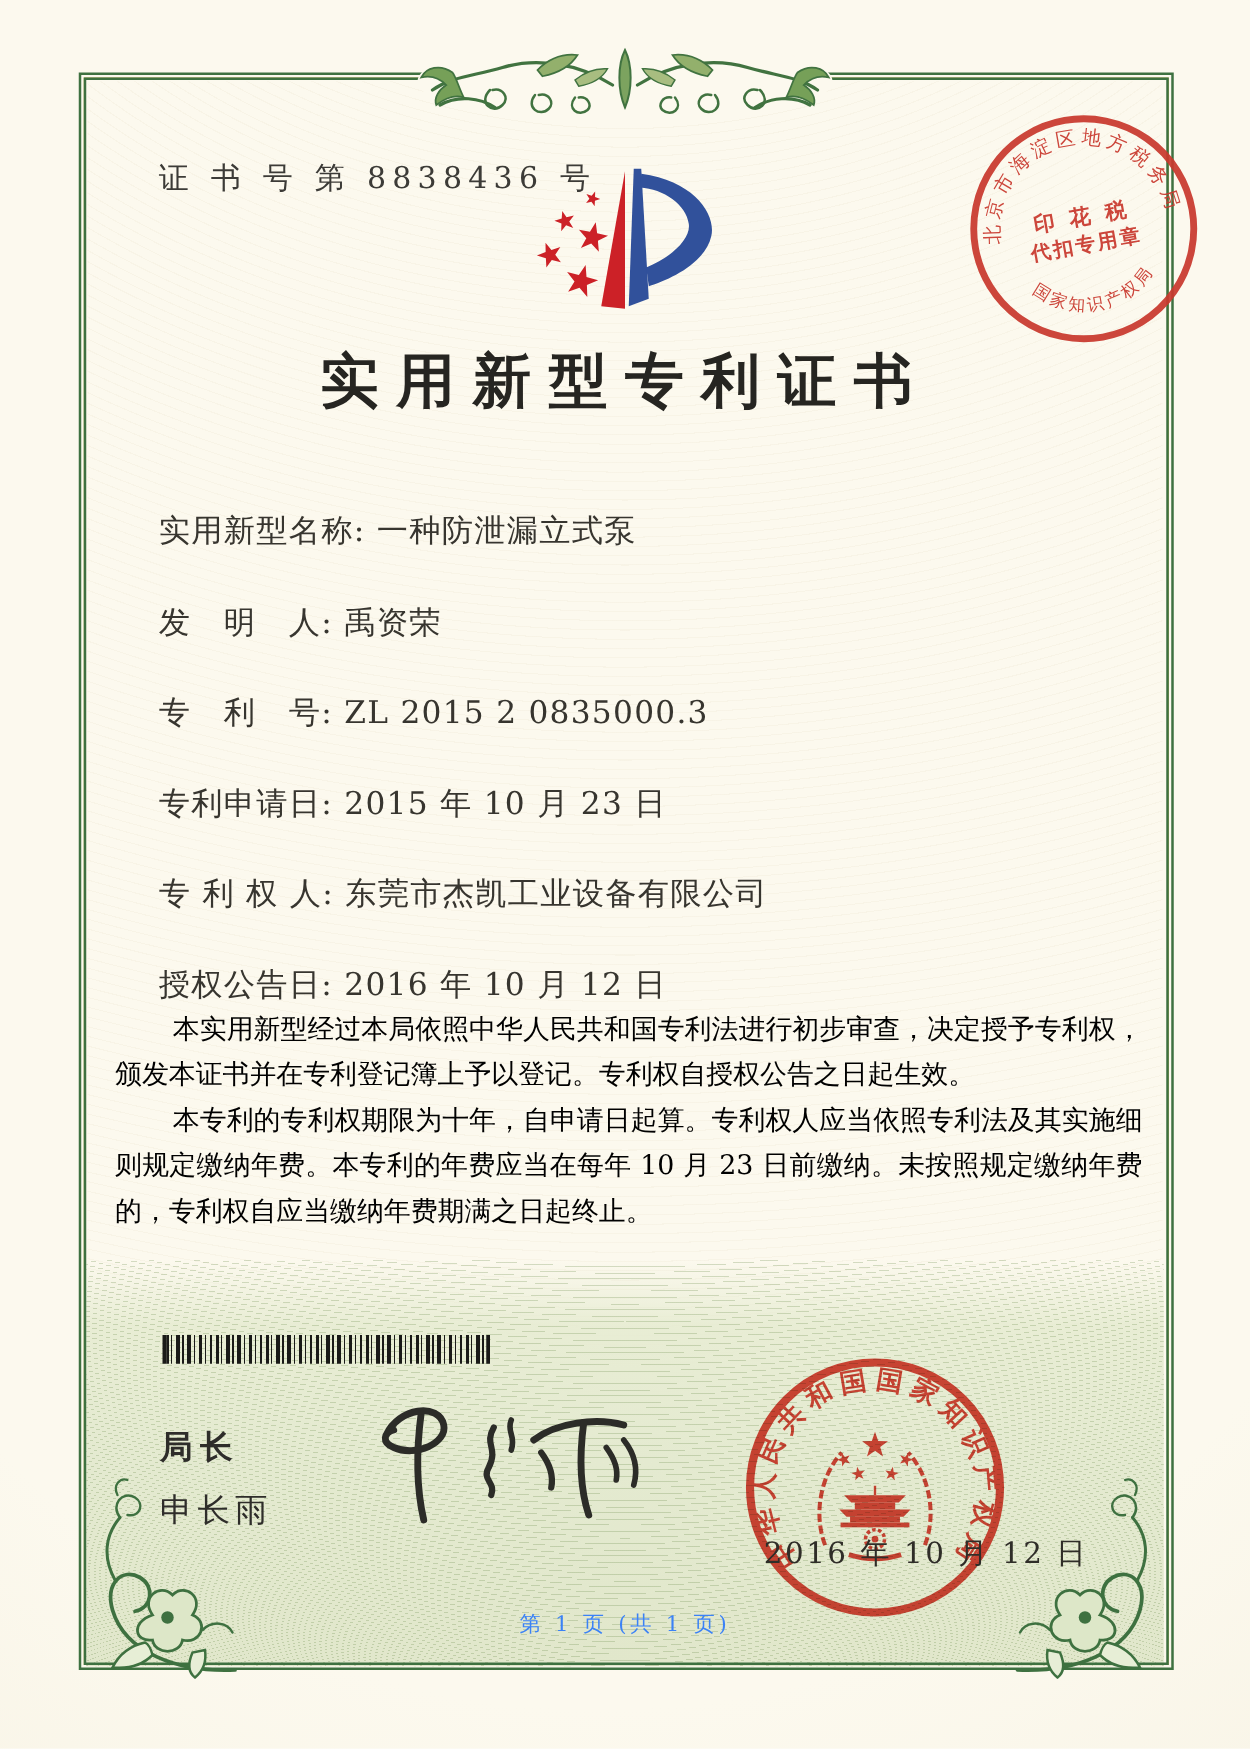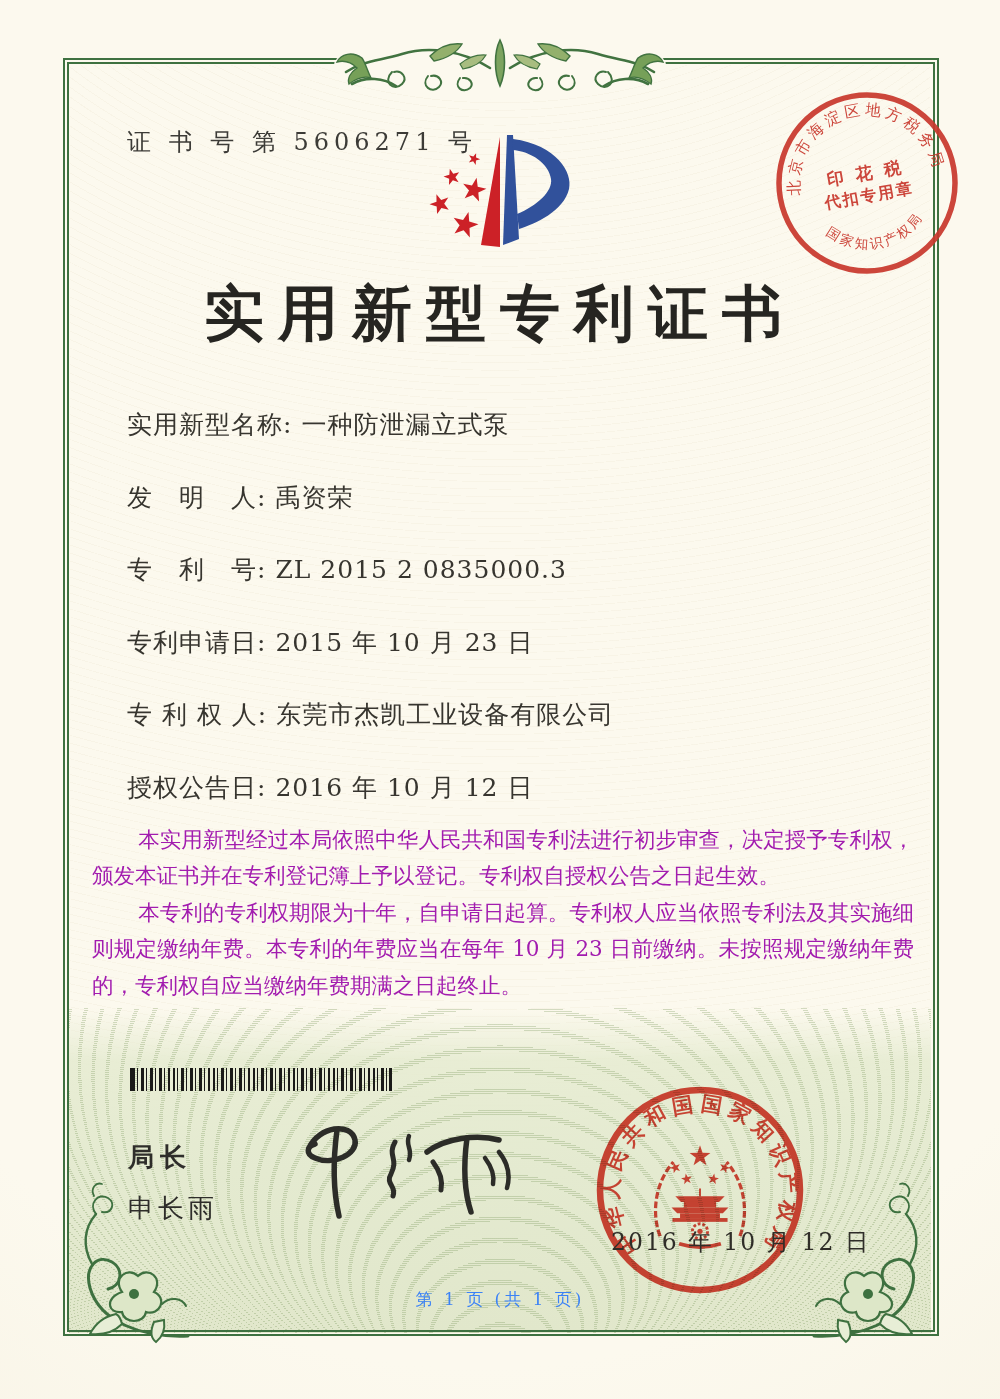--- a/index.html
+++ b/index.html
@@ -11,26 +11,26 @@
   .frame .inner{position:absolute;inset:2px;border:2px solid #3e7140;}
   
   .texture{position:absolute;left:70px;top:65px;width:860px;height:1262px;z-index:1;opacity:.55;
     background:repeating-radial-gradient(ellipse 160% 90% at 50% -30%, rgba(206,190,150,.16) 0 1px, rgba(0,0,0,0) 1px 9px);}
   
   .guilloche{position:absolute;left:69px;top:1008px;width:862px;height:325px;z-index:1;
     background:
       repeating-radial-gradient(ellipse 150% 95% at 50% 118%, rgba(118,148,88,.30) 0 1px, rgba(0,0,0,0) 1px 8px),
       linear-gradient(to bottom, rgba(232,238,214,0) 0%, rgba(229,235,208,.85) 16%, #e4ead0 50%, #e1e7cb 100%);}
   .cert-no{position:absolute;left:127px;top:126px;font-size:24px;letter-spacing:5px;color:#3c3b37;z-index:5;}
-  .title{position:absolute;left:0;top:274px;width:100%;text-align:center;font-size:60px;font-weight:bold;letter-spacing:14px;color:#262521;z-index:5;}
+  .title{position:absolute;left:0;top:274px;width:100%;text-align:center;font-size:47px;font-weight:bold;letter-spacing:14px;color:#262521;z-index:5;}
   .field{position:absolute;left:127px;width:780px;font-size:25px;color:#37352f;z-index:5;white-space:pre;}
   .field .lbl{letter-spacing:1px;}
   .field .val{margin-left:9px;letter-spacing:1px;}
   .f1{top:408px}.f2{top:481px}.f3{top:553px}.f4{top:626px}.f5{top:698px}.f6{top:771px}
-  .body-text{position:absolute;left:92px;top:806px;width:822px;z-index:5;font-size:21.5px;line-height:36.4px;text-align:justify;color:#a21caf;margin-top:16px;}
+  .body-text{position:absolute;left:92px;top:806px;width:822px;z-index:5;font-size:21.5px;line-height:36.4px;text-align:justify;color:#000000;}
   .body-text p{margin:0;text-indent:2.15em;}
   .barcode{position:absolute;left:130px;top:1068px;width:256px;height:23px;z-index:6;
     border-left:3px solid #1a1a18;border-right:3px solid #1a1a18;
     background:repeating-linear-gradient(90deg,
       #1a1a18 0 2px, rgba(0,0,0,0) 2px 4px,
       #1a1a18 4px 5px, rgba(0,0,0,0) 5px 8px,
       #1a1a18 8px 11px, rgba(0,0,0,0) 11px 13px,
       #1a1a18 13px 14px, rgba(0,0,0,0) 14px 17px,
       #1a1a18 17px 20px, rgba(0,0,0,0) 20px 22px,
       #1a1a18 22px 23px, rgba(0,0,0,0) 23px 26px,
@@ -108,21 +108,21 @@
     <path d="M42,42 c-8,-10 2,-22 12,-16 c8,5 4,16 -6,14" stroke-width="2"></path>
     <path d="M40,24 c-4,-8 2,-14 8,-12" stroke-width="1.8"></path>
     <path d="M62,142 q-18,4 -26,20 q20,2 32,-10 q-2,-8 -6,-10 Z" fill="#e7eed6" stroke-width="2"></path>
     <path d="M100,150 q-6,14 2,20 q10,-8 8,-22 Z" fill="#e7eed6" stroke-width="2"></path>
     <path d="M68,120 c-10,-14 6,-26 16,-16 c10,-10 26,2 16,16 c14,6 6,24 -8,20 c-2,12 -22,12 -24,0 c-14,2 -18,-14 0,-20 Z" fill="#dde7c8" stroke-width="2.2"></path>
     <circle cx="80" cy="122" r="5" fill="#3e7140" stroke="none"></circle>
     <path d="M108,132 c8,-8 20,-6 24,2" stroke-width="2"></path>
   </g>
 </svg>
 
-<div class="cert-no">证 书 号 第 5606271 号</div>
+<div class="cert-no">证 书 号 第 8838436 号</div>
 
 <svg class="logo" width="175" height="135" viewBox="0 0 175 135">
   <defs>
     <path id="st" d="M0,-10 L2.35,-3.24 9.51,-3.09 3.8,1.24 5.88,8.09 0,4 -5.88,8.09 -3.8,1.24 -9.51,-3.09 -2.35,-3.24 Z"></path>
   </defs>
   <polygon points="85,10 66,118 85,120" fill="#cc2127"></polygon>
   <polygon points="92,8 98,8 104,112 88,118" fill="#31519b"></polygon>
   <path d="M98,12 C142,18 158,46 154,62 C149,84 120,97 104,102 L102,87 C122,79 138,64 136,52 C134,37 116,24 97,23 Z" fill="#31519b"></path>
   <g fill="#cc2127">
     <use href="#st" transform="translate(59,32) scale(0.62) rotate(20)"></use>

